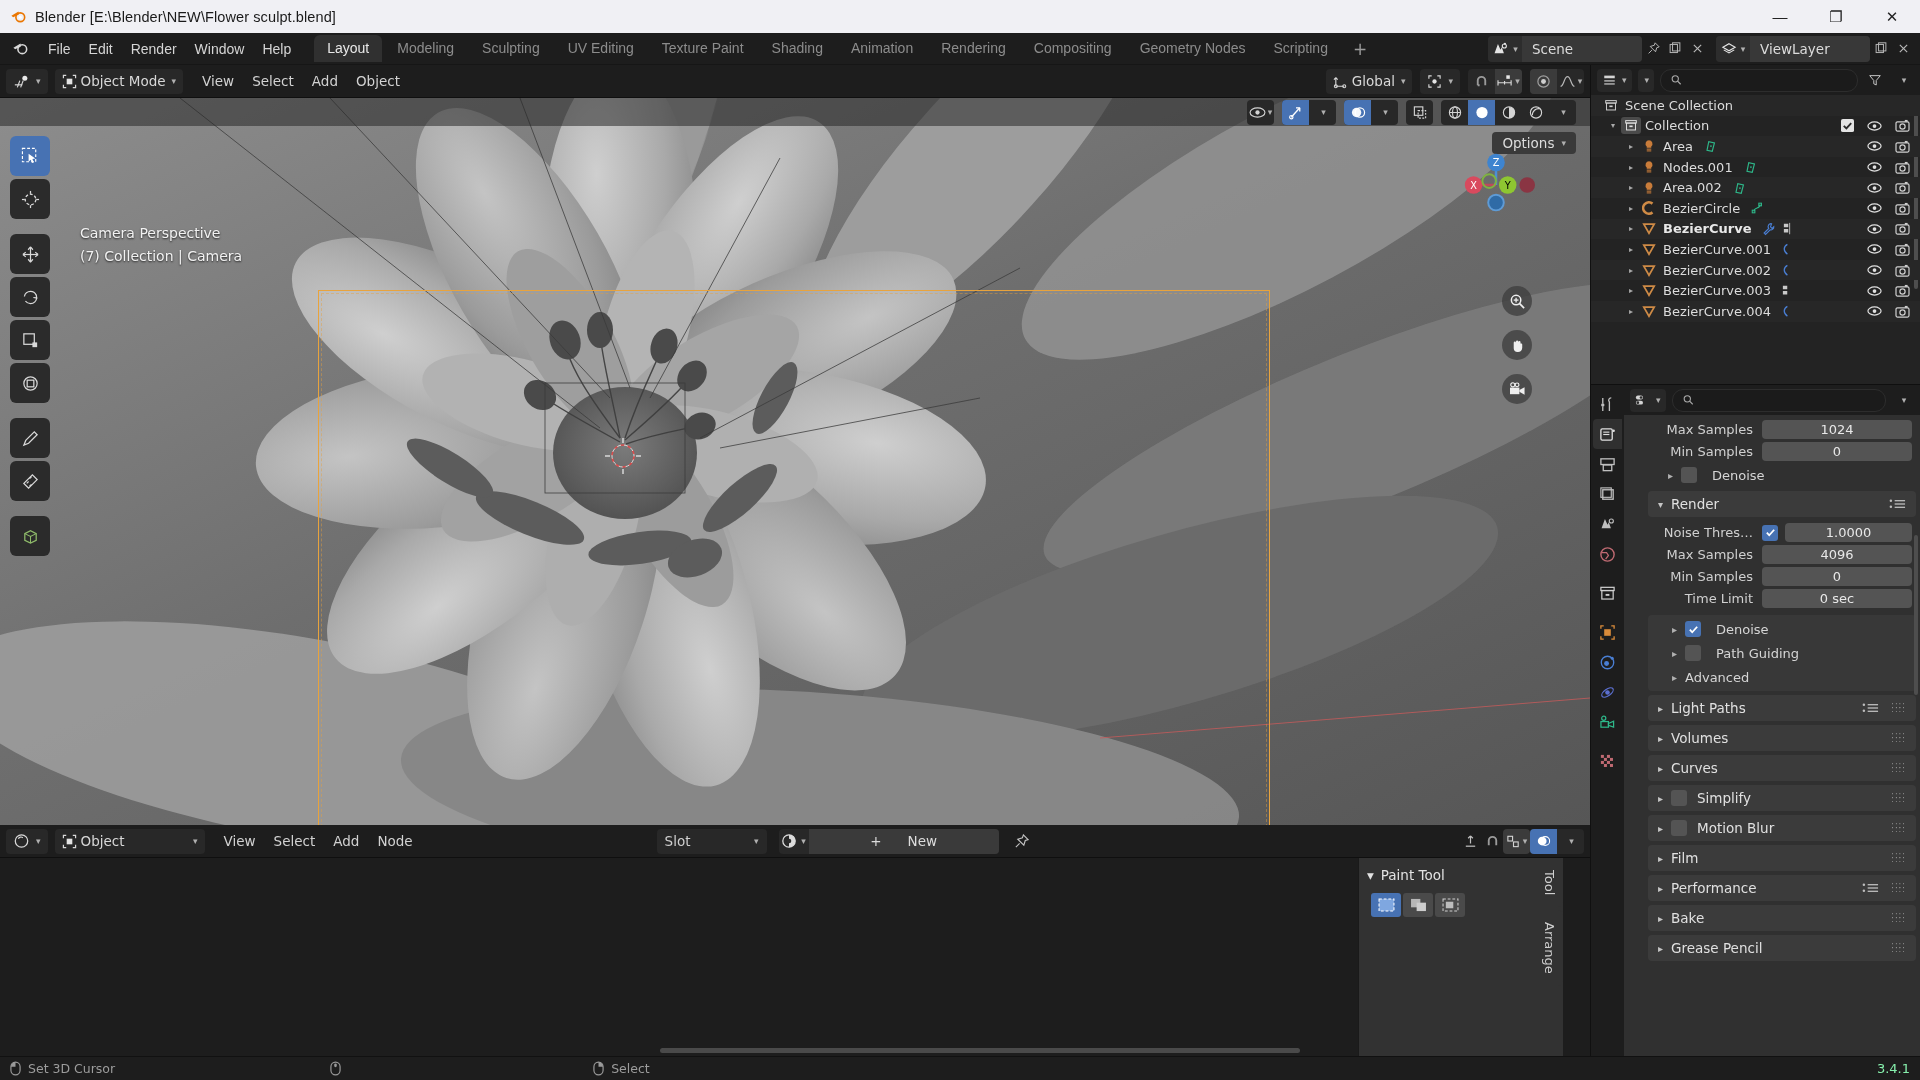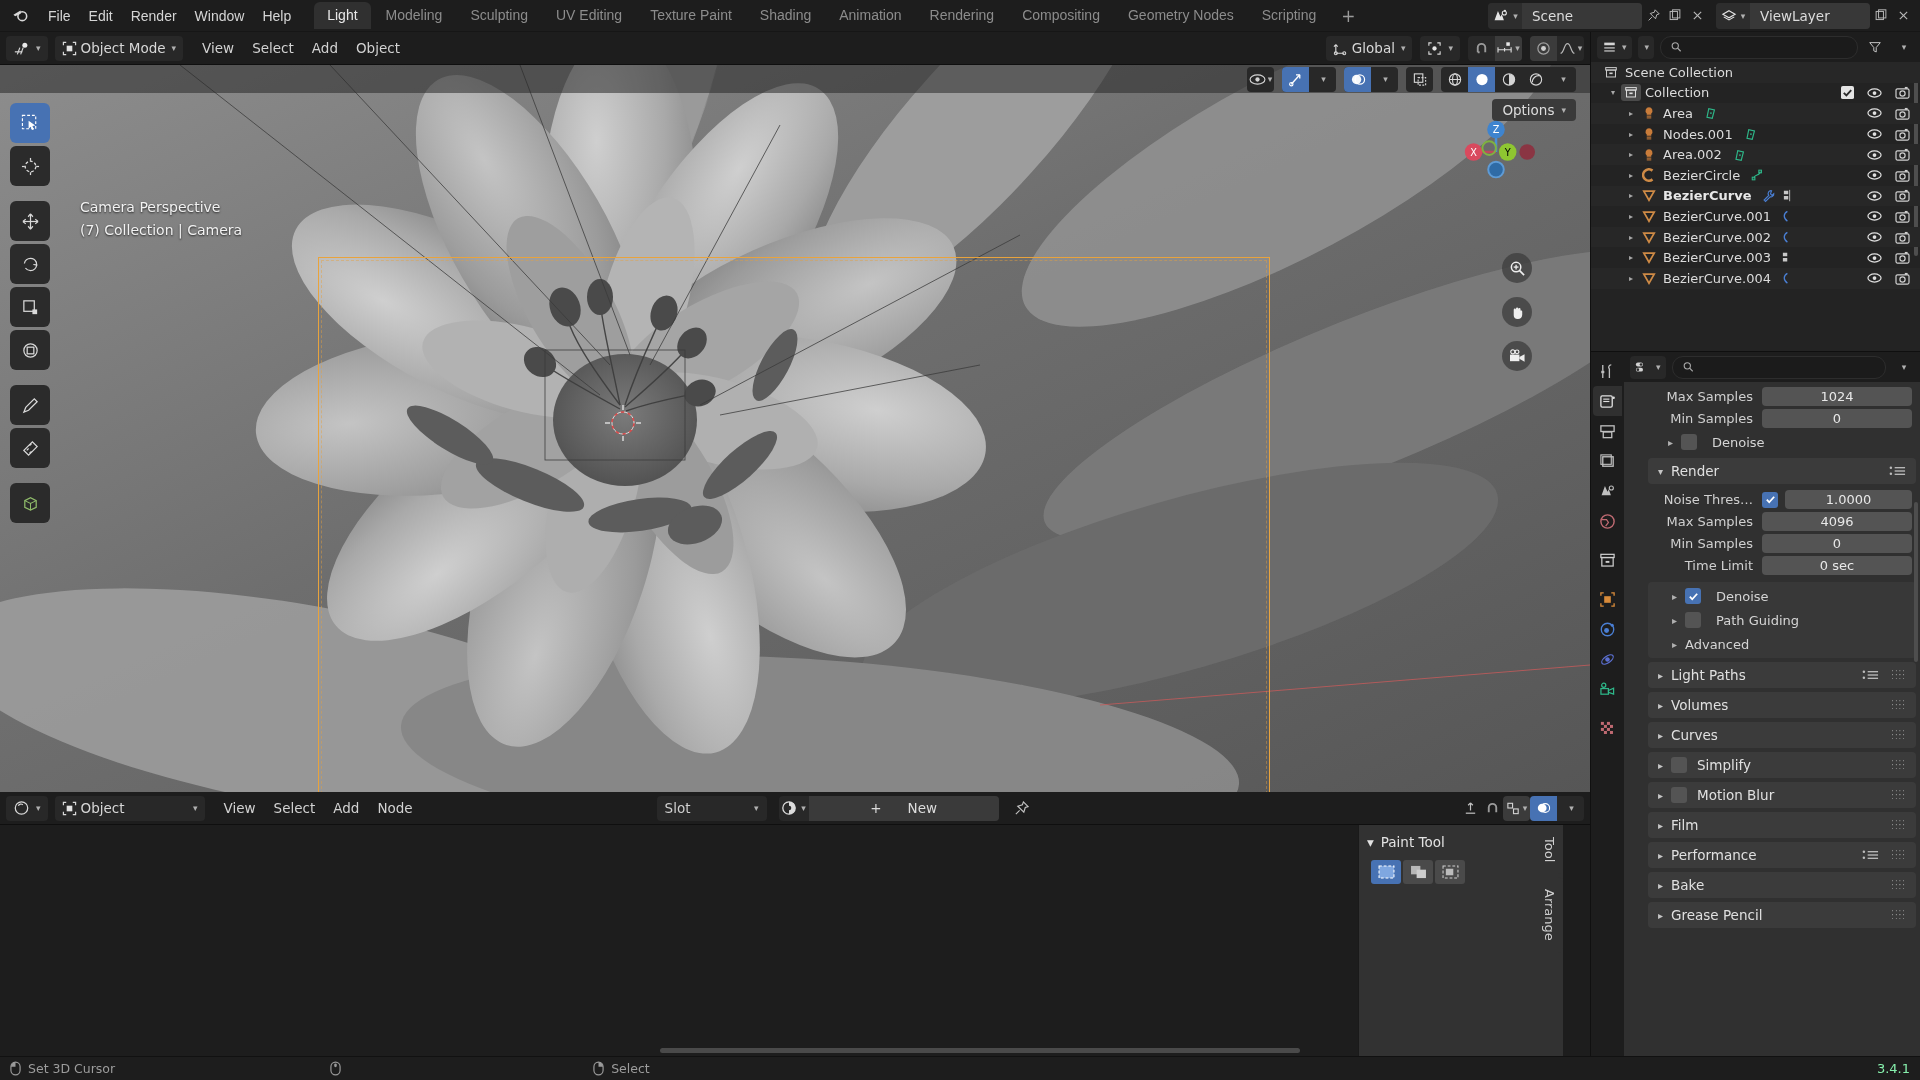--- a/index.html
+++ b/index.html
@@ -89,21 +89,21 @@
     position: absolute; left: 10px; top: 38px; width: 40px;
     display: flex; flex-direction: column; gap: 3px; z-index: 6;
   }
   .tool-btn {
     width: 40px; height: 40px; background: #2b2b2b; border-radius: 6px;
     display: flex; align-items: center; justify-content: center; color: #d9d9d9;
   }
   .tool-btn.active { background: #4772b3; }
   .tool-gap { height: 9px; }
 
-  .vp-text { position: absolute; left: 80px; top: 131px; font-size: 14px; color: #f2f2f2; line-height: 23px; text-shadow: 0 1px 2px rgba(0,0,0,.75); z-index:5; }
+  .vp-text { position: absolute; left: 80px; top: 124px; font-size: 14px; color: #f2f2f2; line-height: 23px; text-shadow: 0 1px 2px rgba(0,0,0,.75); z-index:5; }
 
   .gizmo { position: absolute; right: 55px; top: 48px; width: 78px; height: 78px; z-index: 6; }
   .vp-right-btns { position: absolute; right: 58px; top: 188px; display: flex; flex-direction: column; gap: 14px; z-index:6; }
   .vpr-btn { width: 30px; height: 30px; border-radius: 50%; background: rgba(60,60,60,.75); display: flex; align-items: center; justify-content: center; color: #e8e8e8; }
 
   .cam-frame {
     position: absolute; left: 318px; top: 192px; width: 952px; height: 540px;
     border: 1px solid #e8a33d; box-sizing: border-box; z-index: 4;
   }
   .cam-inner { position:absolute; inset:2px; border:1px dashed rgba(230,160,60,.45); }
@@ -188,37 +188,52 @@
   .sb-spacer1 { width: 215px; }
   .sb-spacer2 { width: 245px; }
   .sb-ver { margin-left: auto; color: #86efac; font-size:13px;}
   svg { display:block; }
 </style>
 </head>
 <body>
 
 <div class="app">
 
+  <div class="titlebar">
+    <span class="tb-icon">
+      <svg width="17" height="17" viewBox="0 0 24 24">
+          <circle cx="14.5" cy="13" r="6.2" fill="none" stroke="#ea7600" stroke-width="2.3"></circle>
+          <path d="M2 11 L12 5 L12.5 9 L4.5 13 Z" fill="#ea7600"></path>
+          <circle cx="14.5" cy="13" r="2.2" fill="#fff"></circle>
+        </svg>
+    </span>
+    <span class="tb-text">Blender [E:\Blender\NEW\Flower sculpt.blend]</span>
+    <div class="tb-winbtns">
+      <div class="tb-winbtn">—</div>
+      <div class="tb-winbtn">❐</div>
+      <div class="tb-winbtn close">✕</div>
+    </div>
+  </div>
 
   <div class="topbar">
     <span class="blender-logo">
       <svg width="17" height="17" viewBox="0 0 24 24">
           <circle cx="14.5" cy="13" r="6.2" fill="none" stroke="#d8d8d8" stroke-width="2.2"></circle>
           <path d="M2 11 L12 5 L12.5 9 L4.5 13 Z" fill="#d8d8d8"></path>
           <circle cx="14.5" cy="13" r="2" fill="#1d1d1d"></circle>
         </svg>
     </span>
     <div class="menu-item">File</div>
     <div class="menu-item">Edit</div>
     <div class="menu-item">Render</div>
     <div class="menu-item">Window</div>
     <div class="menu-item">Help</div>
 
     <div class="wk-tabs">
-      <div class="wk-tab active">Light</div>
+      <div class="wk-tab active">Layout</div>
       <div class="wk-tab">Modeling</div>
       <div class="wk-tab">Sculpting</div>
       <div class="wk-tab">UV Editing</div>
       <div class="wk-tab">Texture Paint</div>
       <div class="wk-tab">Shading</div>
       <div class="wk-tab">Animation</div>
       <div class="wk-tab">Rendering</div>
       <div class="wk-tab">Compositing</div>
       <div class="wk-tab">Geometry Nodes</div>
       <div class="wk-tab">Scripting</div>

